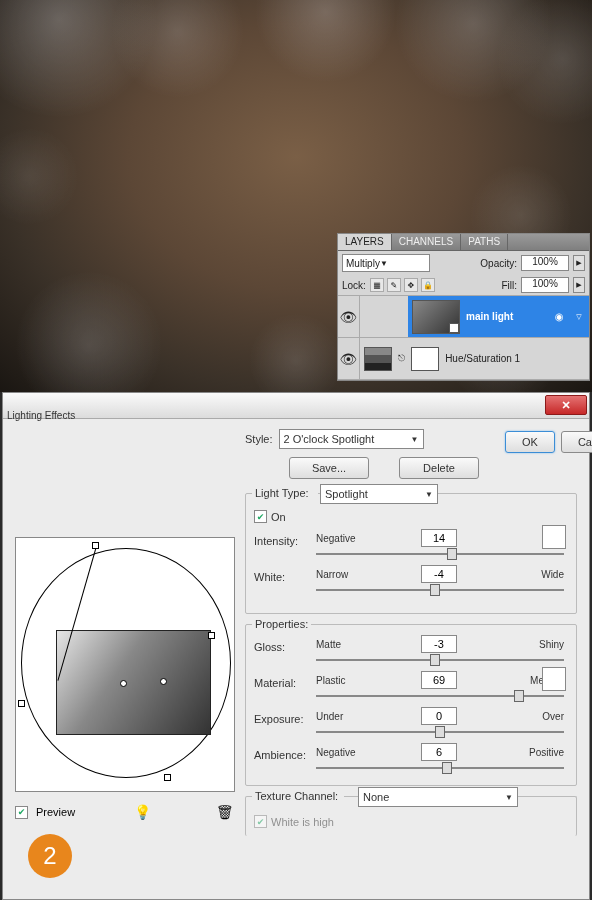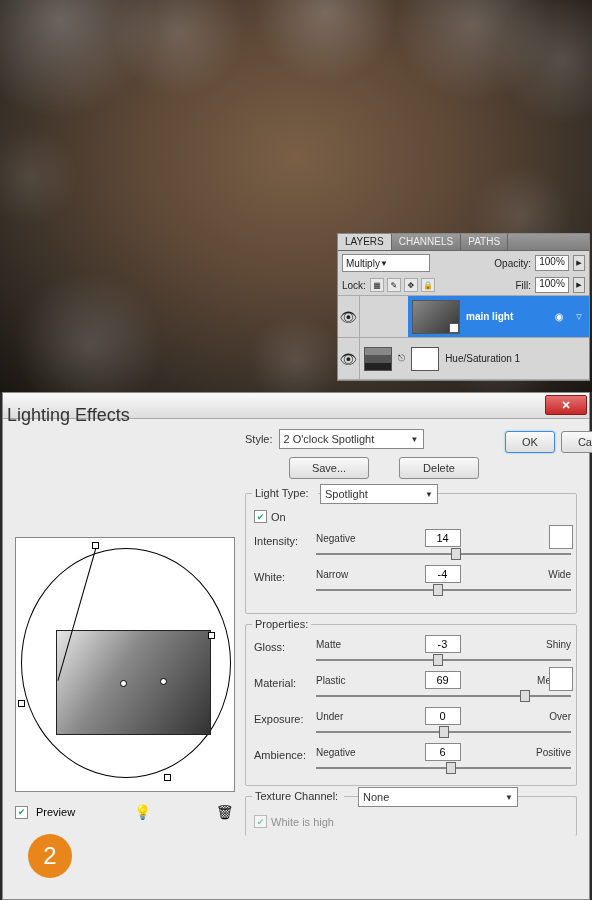--- a/index.html
+++ b/index.html
@@ -30,42 +30,42 @@
 
   
   .layers-panel { position: absolute; right: 2px; top: 233px; width: 253px; background: #d6d6d6; border: 1px solid #888; font-size: 10px; color: #222; }
   .lp-tabs { display: flex; background: linear-gradient(#9a9a9a,#7f7f7f); height: 17px; border-bottom: 1px solid #666; }
   .lp-tab { padding: 2px 7px; color: #eee; border-right: 1px solid #666; cursor: pointer; }
   .lp-tab.active { background: #d6d6d6; color: #222; }
   .lp-row1 { display: flex; align-items: center; padding: 3px 4px; gap: 4px; }
   .lp-select { flex: 0 0 88px; height: 18px; background:#fff; border:1px solid #888; display:flex; align-items:center; padding:0 3px; justify-content:flex-start;}
   .lp-select .arrow { font-size:8px; }
   .lp-label { font-size:10px; }
-  .lp-input { width: 34px; height: 16px; background:#fff; border:1px solid #888; text-align:center; font-size:10px;}
+  .lp-input { width: 48px; height: 16px; background:#fff; border:1px solid #888; text-align:center; font-size:10px;}
   .lp-arrowbtn { width:12px; height:16px; border:1px solid #888; background:#e0e0e0; display:flex; align-items:center; justify-content:center; font-size:7px;}
   .lp-row2 { display:flex; align-items:center; padding:2px 4px; gap:4px; border-bottom:1px solid #aaa;}
   .lp-lockicons { display:flex; gap:3px; }
   .lp-lockicons span { width:14px; height:14px; border:1px solid #aaa; background:#e8e8e8; display:flex; align-items:center; justify-content:center; font-size:8px;}
   
   .layer-row { display:flex; align-items:center; height:42px; border-bottom:1px solid #aaa; }
   .lr-eye { width:22px; display:flex; align-items:center; justify-content:center; border-right:1px solid #aaa; height:100%; font-size:14px;}
   .lr-content { flex:1; display:flex; align-items:center; height:100%; padding:0 4px; gap:6px;}
   .lr-content.selected { background:#2e84e6; color:#fff;margin-left:48px; }
   .lr-thumb { width:48px; height:34px; border:1px solid #555; background:linear-gradient(135deg,#888 0%,#333 100%); position:relative;}
   .lr-thumb .corner { position:absolute; bottom:0; right:0; width:10px; height:10px; background:#fff; border:1px solid #555;}
   .lr-name { font-size:10px; font-weight:bold;}
   .lr-link { font-size:9px; }
   .lr-effects { width:16px; text-align:center;}
   .lr-mask { width:28px; height:24px; background:#fff; border:1px solid #555;}
   .hue-thumb { width:28px; height:24px; border:1px solid #555; background:linear-gradient(#888 0%,#888 33%,#555 33%,#555 66%,#222 66%);}
 
   
   .dialog { position:absolute; left:2px; top:392px; width:588px; height:508px; background:#ececec; border:1px solid #888;}
   .dlg-titlebar { height:26px; background:linear-gradient(#fafafa,#dcdcdc); border-bottom:1px solid #aaa; display:flex; align-items:center; padding:0 4px; position:relative;}
-  .dlg-title { font-size:18px; color:#333;margin-top:20px; }
+  .dlg-title { font-size:10px; color:#333;margin-top:20px; }
   .dlg-close { position:absolute; right:2px; top:2px; width:42px; height:20px; background:linear-gradient(#e57373,#c62828); border:1px solid #8b1a1a; border-radius:2px; display:flex; align-items:center; justify-content:center; color:#fff; font-size:11px; font-weight:bold;}
   
   .dlg-body { display:flex; padding:10px 12px 4px 12px; gap:10px; height:calc(100% - 26px);}
   
   
   .dlg-left { width:220px; display:flex; flex-direction:column; }
   .preview-box { margin-top:108px; width:220px; height:255px; background:#fff; border:1px solid #888; position:relative;}
   .preview-ellipse { position:absolute; left:5px; top:10px; width:210px; height:230px; border:1px solid #000; border-radius:50%;}
   .preview-rect { position:absolute; left:40px; top:92px; width:155px; height:105px; background:linear-gradient(125deg,#e5e5e5 0%,#888 40%,#333 100%); border:1px solid #222;}
   .preview-line { position:absolute; left:80px; top:8px; width:1px; height:140px; background:#000; transform-origin:top; transform:rotate(16deg);}
@@ -78,21 +78,21 @@
 
   
   .dlg-right { flex:1; display:flex; flex-direction:column; font-size:11px; color:#333;}
   .row { display:flex; align-items:center; margin-bottom:6px; }
   .btn { height:22px; padding:0 16px; background:linear-gradient(#fafafa,#dedede); border:1px solid #8a8a8a; border-radius:3px; font-size:11px; display:inline-flex; align-items:center; justify-content:center; cursor:pointer;}
   .btn.primary { border:1px solid #3b8dd6; box-shadow:0 0 2px #78b6eb;}
   .btn-col { position:absolute; right:14px; top:38px; width:70px; display:flex; gap:6px;}
   .sel { height:20px; background:#fff; border:1px solid #888; display:flex; align-items:center; padding:0 4px; justify-content:space-between; min-width:118px;}
   .sel .arrow{font-size:8px;}
   
-  .grp { border:1px solid #bbb; border-radius:2px; padding:10px 5px 6px 8px; position:relative; margin-bottom:10px;}
+  .grp { border:1px solid #bbb; border-radius:2px; padding:10px 12px 6px 8px; position:relative; margin-bottom:10px;}
   .grp-label { position:absolute; top:-7px; left:6px; background:#ececec; padding:0 3px; font-size:11px;}
   
   .slider-row { display:grid; grid-template-columns:58px 46px 1fr 48px; align-items:center; gap:4px; margin-bottom:10px; position:relative;}
   .slider-row .numbox { width:36px; height:18px; background:#fff; border:1px solid #888; text-align:center; font-size:11px; justify-self:center; grid-row:1; grid-column:3;}
   .slider-row .lab-l { grid-column:2; text-align:left; font-size:10px;}
   .slider-row .lab-r { grid-column:4; text-align:right; font-size:10px;}
   .slider-row .name { grid-column:1; font-size:11px; align-self:end;}
   .slider-track { grid-column:2 / 5; height:2px; background:#888; position:relative; margin-top:2px;}
   .slider-thumb { position:absolute; top:-5px; width:10px; height:12px; background:#ddd; border:1px solid #666; transform:translateX(-50%);}
   .swatch { width:24px; height:24px; background:#fff; border:1px solid #888; position:absolute; right:-2px;}

